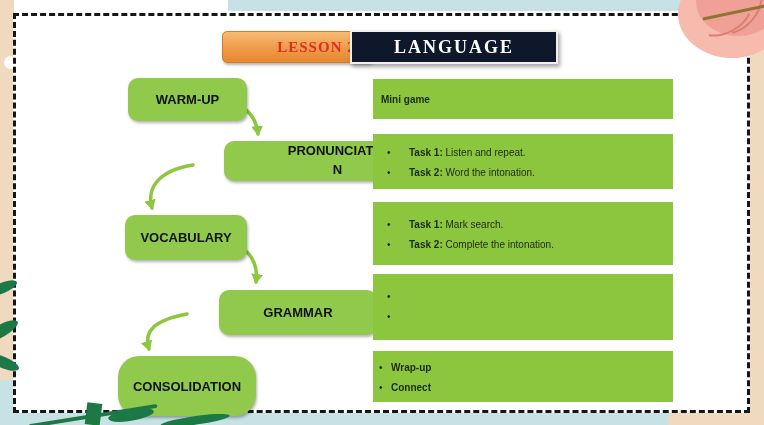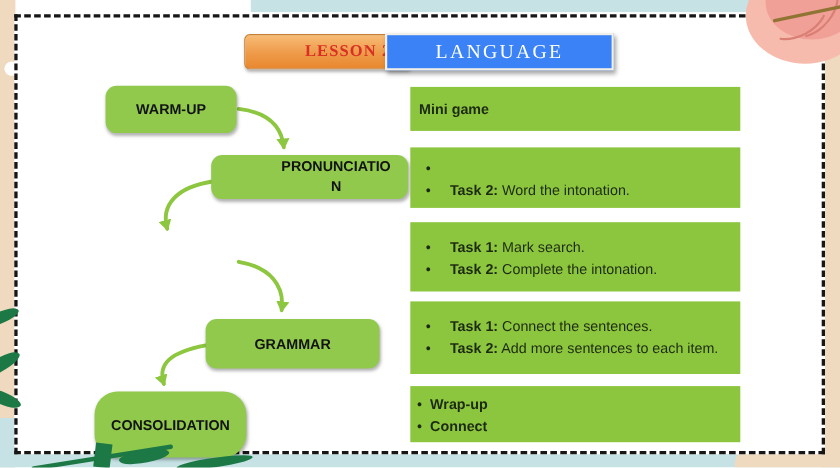--- a/index.html
+++ b/index.html
@@ -16,39 +16,39 @@
   .white-dot{position:absolute;left:4px;top:56px;width:13px;height:13px;border-radius:50%;background:#fff;z-index:2;}
 
   
   .slide{position:absolute;left:13px;top:13px;width:731px;height:394px;background:#fff;border:3px dashed #161616;z-index:3;}
 
   
   .badge{position:absolute;left:206px;top:15px;width:111px;height:30px;border-radius:5px;
     background:linear-gradient(#F7BC76,#EE9A49 55%,#E8882F);border:1px solid #C77F35;
     box-shadow:1px 2px 3px rgba(0,0,0,.3);display:flex;align-items:center;justify-content:center;
     font-family:"Liberation Serif",serif;font-weight:bold;font-size:15px;letter-spacing:1px;color:#D93025;padding-left:38px;}
-  .title{position:absolute;left:334px;top:14px;width:204px;height:30px;background:#3b82f6;
+  .title{position:absolute;left:334px;top:14px;width:204px;height:30px;background:#0f172a;
     border:2px solid #F2EFE9;box-shadow:2px 3px 4px rgba(0,0,0,.35);display:flex;align-items:center;justify-content:center;
-    font-family:"Liberation Serif",serif;font-weight:normal;font-size:18px;letter-spacing:2px;color:#fff;}
+    font-family:"Liberation Serif",serif;font-weight:bold;font-size:18px;letter-spacing:2px;color:#fff;}
 
   
   .node{position:absolute;background:#90C94C;border-radius:10px;box-shadow:1px 2px 3px rgba(0,0,0,.3);
     display:flex;align-items:center;justify-content:center;text-align:center;
-    font-weight:bold;font-size:13px;color:#121212;z-index:4;}
+    font-weight:bold;font-size:13px;color:#121212;z-index:4;margin-left:32px;}
   .node-warmup{left:80px;top:62px;width:119px;height:43px;}
   .node-pronunciation{left:176px;top:125px;width:131px;height:40px;padding-left:48px;}
   .node-pronunciation span{display:inline-block;max-width:106px;word-break:break-all;line-height:1.45;}
   .node-vocabulary{left:77px;top:199px;width:122px;height:45px;}
   .node-grammar{left:171px;top:274px;width:158px;height:45px;}
   .node-consolidation{left:70px;top:340px;width:138px;height:60px;border-radius:21px;}
 
   .arrows{position:absolute;left:0;top:0;width:731px;height:394px;z-index:3;pointer-events:none;}
 
   
-  .panel{position:absolute;left:357px;width:300px;background:#8CC63E;color:#1D2A12;font-size:13px;z-index:4;
+  .panel{position:absolute;left:357px;width:300px;background:#8CC63E;color:#1D2A12;font-size:10px;z-index:4;
     box-sizing:border-box;}
   .panel-1{top:63px;height:40px;display:flex;align-items:center;padding-left:8px;}
   .panel-2{top:118px;height:55px;padding:9px 6px 0 14px;}
   .panel-3{top:186px;height:63px;padding:13px 6px 0 14px;}
   .panel-4{top:258px;height:66px;padding:13px 6px 0 14px;}
   .panel-5{top:335px;height:51px;padding:7px 6px 0 6px;}
   .line{display:flex;line-height:20px;}
   .bullet{width:10px;flex:0 0 auto;}
   .indent .bullet{margin-right:12px;}
   .tight .bullet{margin-right:2px;}
@@ -119,34 +119,38 @@
         <path d="M 171 298 C 139 304 127 315 133 333" marker-end="url(#ah)"></path>
       </g>
     </svg>
 
     <div class="node node-warmup">
       <span>WARM-UP</span>
     </div>
     <div class="node node-pronunciation">
       <span>PRONUNCIATION</span>
     </div>
+    <div class="node node-vocabulary">
+      <span>VOCABULARY</span>
+    </div>
     <div class="node node-grammar">
       <span>GRAMMAR</span>
     </div>
     <div class="node node-consolidation">
       <span>CONSOLIDATION</span>
     </div>
 
     <div class="panel panel-1">
       <span class="b">Mini game</span>
     </div>
 
     <div class="panel panel-2 indent">
       <div class="line">
         <span class="bullet">•</span>
+        <span><span class="b">Task 1:</span><span class="r"> Listen and repeat.</span></span>
       </div>
       <div class="line">
         <span class="bullet">•</span>
         <span><span class="b">Task 2:</span><span class="r"> Word the intonation.</span></span>
       </div>
     </div>
 
     <div class="panel panel-3 indent">
       <div class="line">
         <span class="bullet">•</span>
@@ -154,25 +158,23 @@
       </div>
       <div class="line">
         <span class="bullet">•</span>
         <span><span class="b">Task 2:</span><span class="r"> Complete the intonation.</span></span>
       </div>
     </div>
 
     <div class="panel panel-4 indent">
       <div class="line">
         <span class="bullet">•</span>
-        <span><span class="b">Task 1:</span><span class="r"> Connect the sentences.</span></span>
       </div>
       <div class="line">
         <span class="bullet">•</span>
-        <span><span class="b">Task 2:</span><span class="r"> Add more sentences to each item.</span></span>
       </div>
     </div>
 
     <div class="panel panel-5 tight">
       <div class="line">
         <span class="bullet">•</span>
         <span class="b">Wrap-up</span>
       </div>
       <div class="line">
         <span class="bullet">•</span>

